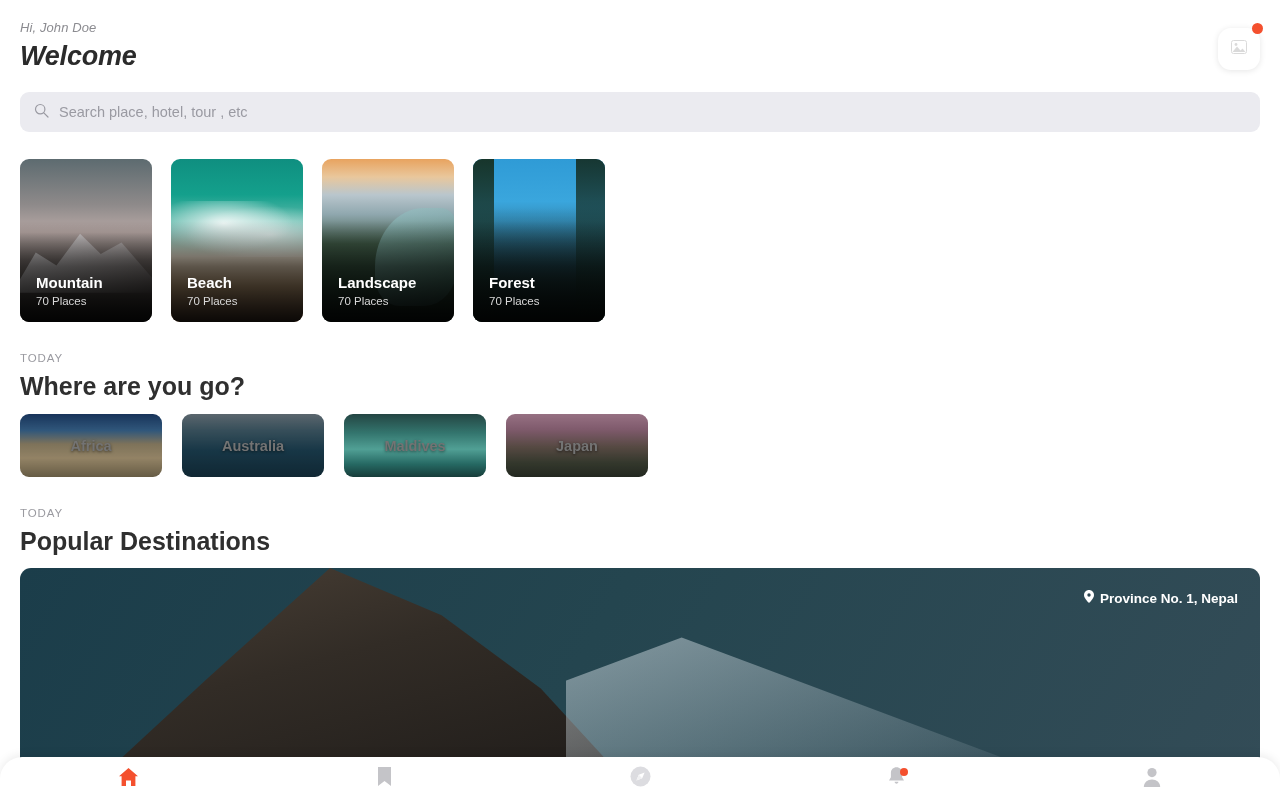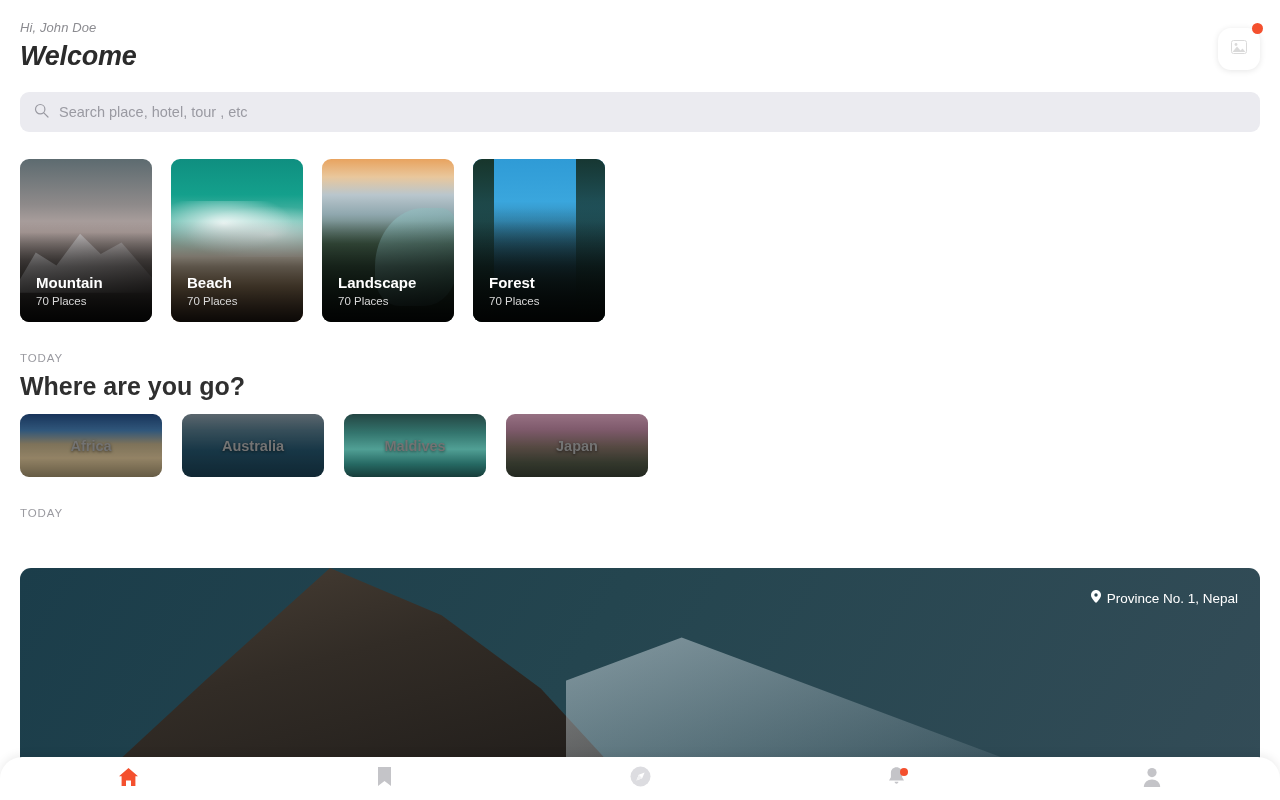--- a/index.html
+++ b/index.html
@@ -97,20 +97,21 @@
   .ph-africa { background: linear-gradient(to bottom, #1d3f6e 0%, #3b6a96 26%, #9a8c6e 48%, #b3a07c 70%, #7d7054 100%); }
   .ph-australia { background: linear-gradient(to bottom, #6f7d86 0%, #43606e 26%, #1d4356 58%, #14303f 100%); }
   .ph-maldives { background: linear-gradient(to bottom, #2c5552 0%, #3f8f86 30%, #63c3b6 56%, #2e7f78 80%, #1d4a47 100%); }
   .ph-japan { background: linear-gradient(to bottom, #b88aa0 0%, #9c6f85 24%, #6a5a52 52%, #3f4436 78%, #2b3128 100%); }
 
   
   .hero {
     position: absolute; left: 20px; top: 568px; width: 1240px; height: 215px;
     border-radius: 11px; overflow: hidden;
     background: linear-gradient(120deg, #1b3d4a 0%, #24454f 45%, #334c57 100%);
+    font-weight: bold;
   }
   .hero .peak {
     position: absolute; left: 6%; bottom: 0; width: 50%; height: 100%;
     background: linear-gradient(165deg, #4a4036 0%, #322c26 40%, #1d1a18 100%);
     clip-path: polygon(38% 0%, 56% 22%, 72% 56%, 86% 100%, 0% 100%, 18% 52%);
   }
   .hero .snow {
     position: absolute; left: 44%; bottom: 0; width: 36%; height: 72%;
     background: linear-gradient(160deg, rgba(214,224,230,.55), rgba(120,140,150,.12));
     clip-path: polygon(0% 34%, 26% 6%, 100% 86%, 100% 100%, 0% 100%);
@@ -227,20 +228,21 @@
     </div>
     <div class="chip">
       <div class="photo ph-japan" style="position:absolute;inset:0"></div>
       <div class="shade"></div>
       <span>Japan</span>
     </div>
   </div>
 
   <div class="sec" style="top:507px">
     <div class="kicker">TODAY</div>
+    <div class="title">Popular Destinations</div>
   </div>
 
   <div class="hero">
     <div class="peak"></div>
     <div class="snow"></div>
     <div class="hero-loc">
       <span>
         <svg width="10" height="13" viewBox="0 0 10 13">
           <path d="M5 0C2.24 0 0 2.24 0 5c0 3.6 5 8 5 8s5-4.4 5-8c0-2.76-2.24-5-5-5z" fill="#ffffff"></path>
           <circle cx="5" cy="5" r="1.7" fill="#2c4450"></circle>

